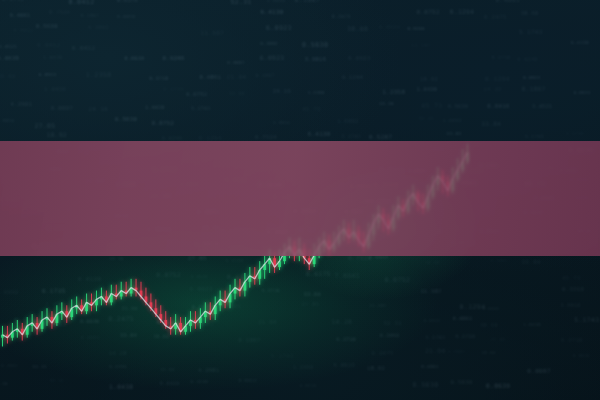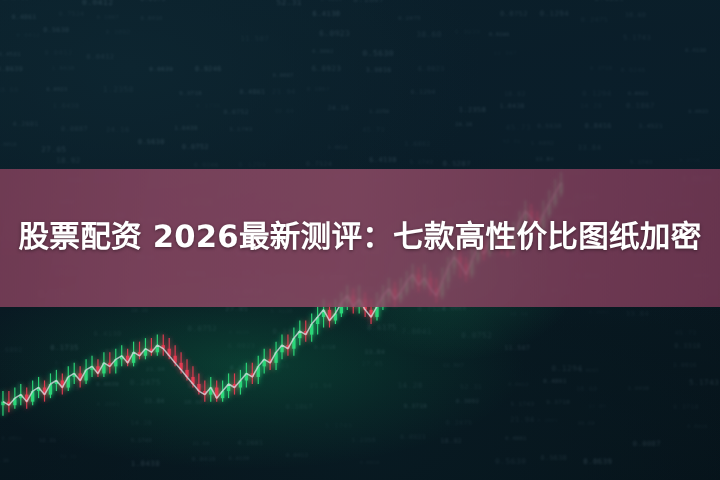--- a/index.html
+++ b/index.html
@@ -580,16 +580,15 @@
           <line x1="467.5263157894737" x2="467.5263157894737" y1="23.529411764705884" y2="44.117647058823536" stroke="#2bd97a" stroke-width="1" opacity="0.95"></line>
           <rect x="466.141052631579" y="32.35294117647058" width="2.770526315789474" height="8.823529411764696" fill="#2bd97a" opacity="0.96"></rect>
         </g>
         <path d="M2.5 214.7 L7.4 217.6 L12.4 211.8 L17.3 208.8 L22.3 214.7 L27.2 205.9 L32.2 202.9 L37.1 208.8 L42.1 200.0 L47.0 197.1 L51.9 202.9 L56.9 194.1 L61.8 191.2 L66.8 197.1 L71.7 188.2 L76.7 185.3 L81.6 191.2 L86.6 182.4 L91.5 185.3 L96.5 179.4 L101.4 176.5 L106.4 182.4 L111.3 173.5 L116.3 176.5 L121.2 170.6 L126.2 173.5 L131.1 167.6 L136.1 170.6 L141.0 176.5 L145.9 182.4 L150.9 188.2 L155.8 194.1 L160.8 200.0 L165.7 205.9 L170.7 208.8 L175.6 202.9 L180.6 211.8 L185.5 205.9 L190.5 200.0 L195.4 202.9 L200.4 197.1 L205.3 191.2 L210.3 194.1 L215.2 185.3 L220.2 179.4 L225.1 182.4 L230.1 173.5 L235.0 167.6 L239.9 170.6 L244.9 161.8 L249.8 155.9 L254.8 158.8 L259.7 150.0 L264.7 144.1 L269.6 138.2 L274.6 147.1 L279.5 141.2 L284.5 132.4 L289.4 126.5 L294.4 135.3 L299.3 129.4 L304.3 138.2 L309.2 144.1 L314.2 135.3 L319.1 126.5 L324.1 120.6 L329.0 129.4 L333.9 123.5 L338.9 114.7 L343.8 108.8 L348.8 117.6 L353.7 111.8 L358.7 120.6 L363.6 126.5 L368.6 114.7 L373.5 102.9 L378.5 94.1 L383.4 100.0 L388.4 108.8 L393.3 97.1 L398.3 85.3 L403.2 91.2 L408.2 79.4 L413.1 73.5 L418.1 82.4 L423.0 88.2 L427.9 76.5 L432.9 64.7 L437.8 55.9 L442.8 61.8 L447.7 70.6 L452.7 58.8 L457.6 50.0 L462.6 41.2 L467.5 32.4" fill="none" stroke="#d8dde3" stroke-width="1.25" opacity="0.78" stroke-linejoin="round"></path>
       </svg>
   </div>
 
   <div class="title-band"></div>
 
   <div class="title-text">
-    <div class="title-line l1">股票配资 2026最新测评：七款高性价比图纸加密</div>
   </div>
 
 </div>
 
 </body></html>

